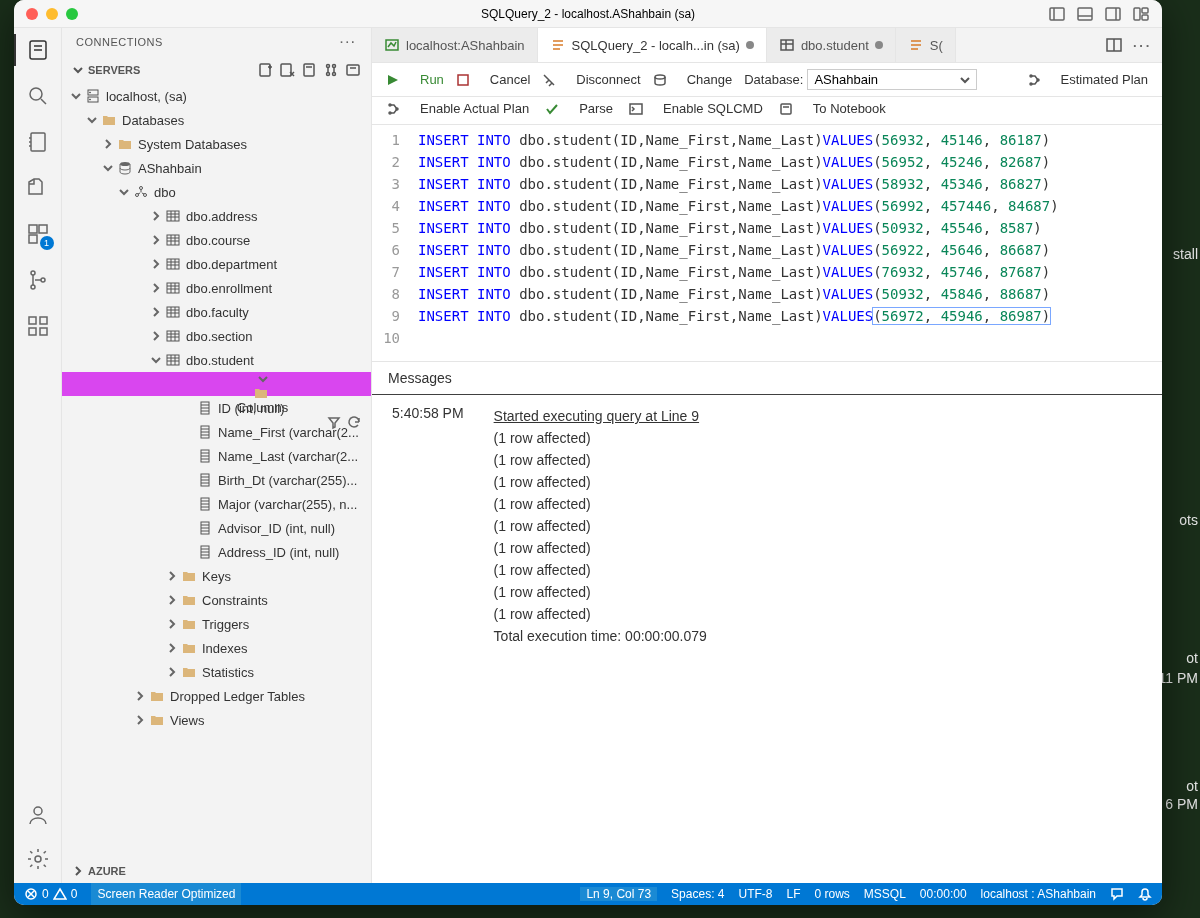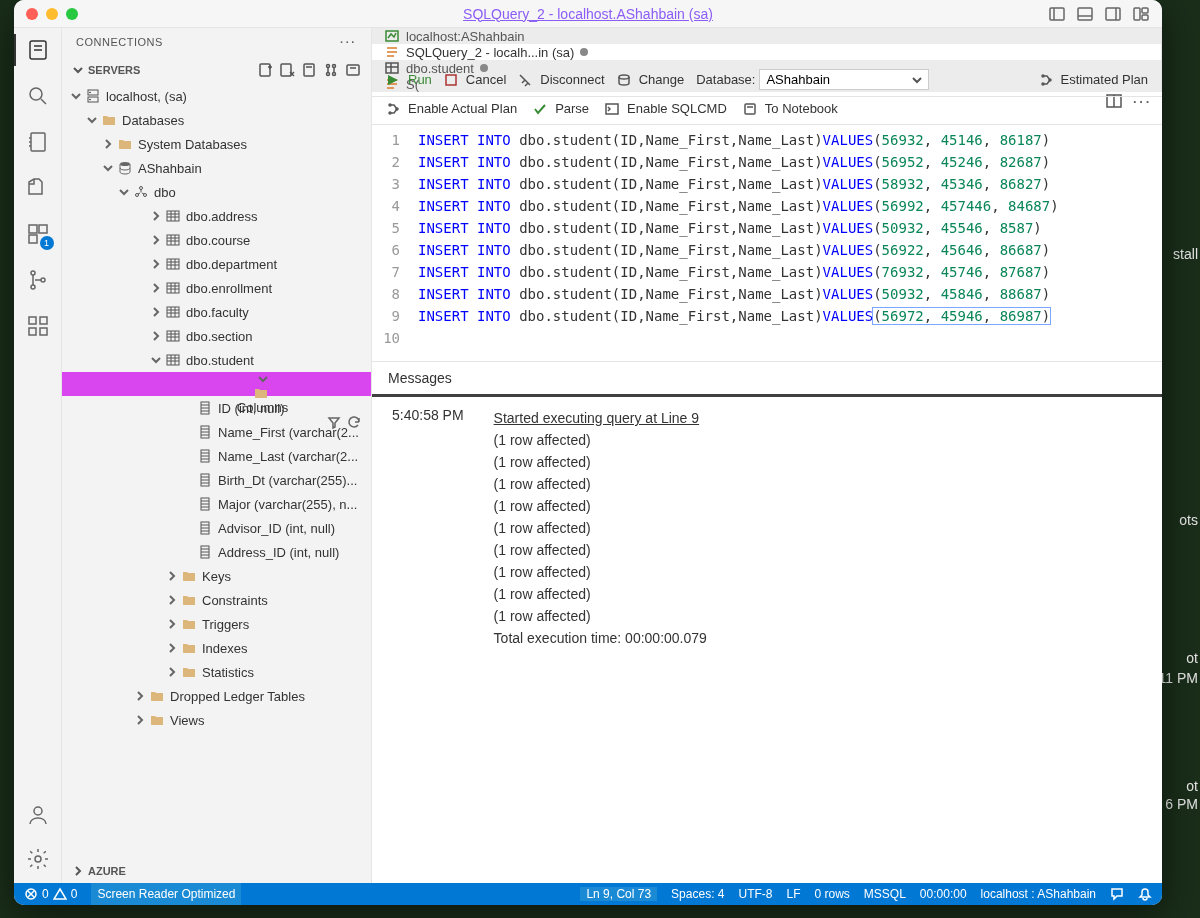--- a/index.html
+++ b/index.html
@@ -4,21 +4,21 @@
 <style>
 * { box-sizing: border-box; margin: 0; padding: 0; }
 body { font-family: -apple-system, BlinkMacSystemFont, "Segoe UI", sans-serif; font-size: 13px; color: #333; background: #1a2e1a; width: 1200px; height: 918px; overflow: hidden; position: relative; }
 .window { background: #f3f3f3; border-radius: 10px; width: 1148px; height: 905px; position: absolute; left: 14px; top: 0; box-shadow: 0 10px 40px rgba(0,0,0,0.5); overflow: hidden; }
 .titlebar { height: 28px; background: #f6f6f6; display: flex; align-items: center; padding: 0 12px; border-bottom: 1px solid #e5e5e5; position: relative; }
 .traffic { display: flex; gap: 8px; }
 .traffic span { width: 12px; height: 12px; border-radius: 50%; }
 .t-close { background: #ff5f57; }
 .t-min { background: #febc2e; }
 .t-max { background: #28c840; }
-.titletext { position: absolute; left: 50%; transform: translateX(-50%); font-size: 14px; color: #8b5cf6; text-decoration: underline; }
+.titletext { position: absolute; left: 50%; transform: translateX(-50%); font-size: 12px; color: #000000; }
 .titleicons { position: absolute; right: 12px; display: flex; gap: 10px; align-items: center; }
 .titleicons svg { width: 18px; height: 18px; stroke: #666; fill: none; stroke-width: 1.5; }
 .main-shell { display: flex; height: calc(100% - 28px - 22px); }
 .activitybar { width: 48px; background: #f3f3f3; border-right: 1px solid #e5e5e5; display: flex; flex-direction: column; align-items: center; padding-top: 8px; gap: 18px; }
 .activitybar .ab-item { width: 28px; height: 28px; display: flex; align-items: center; justify-content: center; color: #666; cursor: pointer; position: relative; }
 .activitybar .ab-item.active { color: #333; }
 .activitybar .ab-item.active::before { content: ""; position: absolute; left: -10px; top: -2px; width: 2px; height: 32px; background: #333; }
 .activitybar svg { width: 24px; height: 24px; stroke: currentColor; fill: none; stroke-width: 1.5; }
 .ab-bottom { margin-top: auto; margin-bottom: 10px; display: flex; flex-direction: column; gap: 16px; align-items: center; }
 .badge-dot { position: absolute; right: -2px; bottom: -2px; width: 14px; height: 14px; background: #0078d4; color: #fff; border-radius: 50%; font-size: 9px; display: flex; align-items: center; justify-content: center; }
@@ -39,46 +39,46 @@
 .ind-2 { padding-left: 38px; }
 .ind-3 { padding-left: 54px; }
 .ind-4 { padding-left: 70px; }
 .ind-5 { padding-left: 86px; }
 .ind-6 { padding-left: 102px; }
 .ind-7 { padding-left: 118px; }
 .folder-icon { fill: #dcb67a; }
 .filter-icons { margin-left: auto; display: flex; gap: 6px; }
 .filter-icons svg { width: 14px; height: 14px; stroke: #666; fill: none; stroke-width: 1.5; }
 .editor-area { flex: 1; display: flex; flex-direction: column; background: #fff; overflow: hidden; }
-.tabbar { height: 35px; background: #f3f3f3; display: flex; align-items: stretch; border-bottom: 1px solid #e5e5e5; flex-direction: column; }
+.tabbar { height: 35px; background: #f3f3f3; display: flex; align-items: stretch; border-bottom: 1px solid #e5e5e5; }
 .tab { display: flex; align-items: center; padding: 0 12px; gap: 6px; border-right: 1px solid #e5e5e5; font-size: 13px; color: #555; background: #ececec; cursor: pointer; }
 .tab.active { background: #fff; color: #333; }
 .tab svg { width: 16px; height: 16px; }
 .tab .dot { width: 8px; height: 8px; border-radius: 50%; background: #888; }
 .tab-actions { margin-left: auto; display: flex; align-items: center; gap: 10px; padding-right: 10px; }
 .tab-actions svg { width: 18px; height: 18px; stroke: #555; fill: none; stroke-width: 1.5; }
 .toolbar { display: flex; align-items: center; gap: 12px; padding: 6px 14px; border-bottom: 1px solid #e5e5e5; font-size: 13px; flex-wrap: wrap; }
-.tb-btn { display: flex; align-items: flex-end; gap: 8px; color: #333; cursor: pointer; }
+.tb-btn { display: flex; align-items: flex-end; gap: 20px; color: #333; cursor: pointer; }
 .tb-btn svg { width: 14px; height: 14px; }
 .tb-green { color: #388a34; }
 .db-select { display: flex; align-items: center; gap: 4px; }
 .db-select input { border: 1px solid #ccc; padding: 2px 24px 2px 6px; font-size: 13px; width: 170px; background: #fff; }
 .db-select-wrap { position: relative; display: flex; align-items: center; }
 .db-select-wrap svg { position: absolute; right: 6px; width: 12px; height: 12px; stroke: #555; fill: none; stroke-width: 2; pointer-events:none; }
 .toolbar2 { display: flex; align-items: center; gap: 16px; padding: 4px 14px 8px; border-bottom: 1px solid #e5e5e5; font-size: 13px; color: #444; }
 .toolbar2 .tb-btn svg { width:14px; height:14px; }
 .code-area { flex: 0 0 auto; padding: 4px 0 12px; font-family: "Menlo","Consolas",monospace; font-size: 14px; line-height: 22px; overflow-x: auto; }
 .code-line { display: flex; }
 .gutter { width: 46px; text-align: right; padding-right: 18px; color: #999; user-select: none; }
 .code-text { white-space: pre; }
 .kw { color: #0000ff; }
 .num { color: #098658; }
 .cursor-box { outline: 1px solid #7aa7ff; }
 .messages-panel { border-top: 1px solid #e5e5e5; flex: 1; display: flex; flex-direction: column; overflow: hidden; }
-.messages-header { padding: 8px 16px; font-size: 14px; color: #333; border-bottom: 3px solid #404040; }
+.messages-header { padding: 8px 16px; font-size: 14px; color: #333; border-bottom: 1px solid #404040; }
 .messages-body { display: flex; padding: 10px 20px; gap: 30px; font-size: 14px; overflow-y:auto; }
 .msg-time { white-space: nowrap; }
 .msg-text { line-height: 22px; }
 .msg-text .link { text-decoration: underline; color: #333; cursor: pointer; }
 .statusbar { height: 22px; background: #0078d4; color: #fff; font-size: 12px; display: flex; align-items: center; padding: 0 10px; gap: 14px; position: absolute; bottom: 0; left: 0; right: 0; }
 .statusbar .seg { display: flex; align-items: center; gap: 4px; cursor: pointer; }
 .statusbar .seg.bg { background: #1a8ad4; padding: 0 6px; height: 100%; }
 .statusbar svg { width: 14px; height: 14px; stroke: currentColor; fill: none; stroke-width: 1.5; }
 .sb-right { margin-left: auto; display: flex; gap: 14px; align-items:center; }
 .ellipsis-icon { letter-spacing: 2px; color: #666; font-weight: bold; cursor: pointer; }

